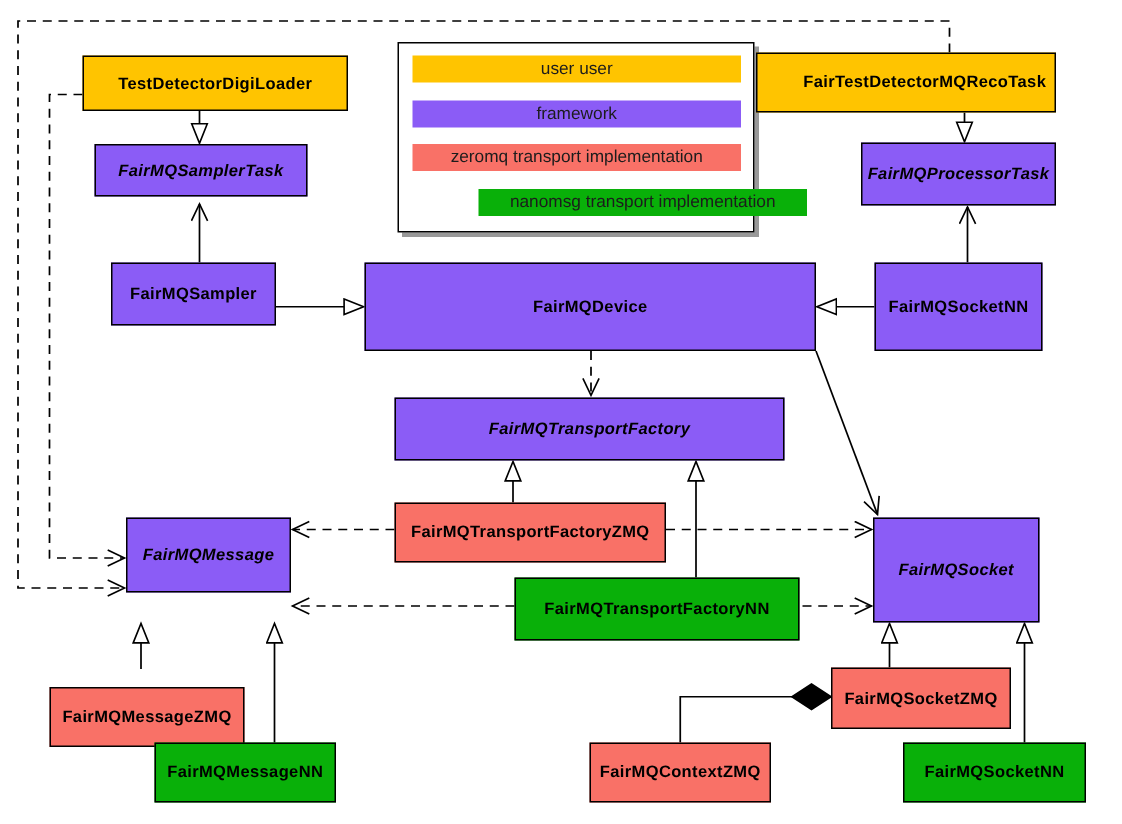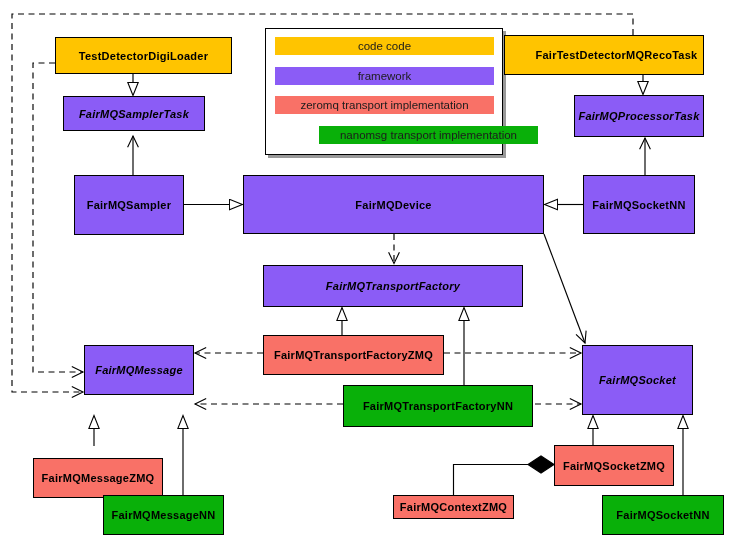--- a/index.html
+++ b/index.html
@@ -16,34 +16,34 @@
   }
   .node.abstract{font-style:italic;}
   .user{background:#FFC400;}
   .framework{background:#8b5cf6;}
   .zeromq{background:#F97167;}
   .nanomsg{background:#09B009;}
 
   
   .n-digiloader{left:55px;top:37px;width:177px;height:37px;}
   .n-samplertask{left:63px;top:96px;width:142px;height:35px;}
-  .n-sampler{left:74px;top:175px;width:110px;height:60px;}
+  .n-sampler{left:74px;top:175px;width:110px;height:42px;}
   .n-device{left:243px;top:175px;width:301px;height:59px;}
   .n-recotask{left:504px;top:35px;width:200px;height:40px;padding-left:25px;}
   .n-processortask{left:574px;top:95px;width:130px;height:42px;}
   .n-processor{left:583px;top:175px;width:112px;height:59px;}
   .n-transportfactory{left:263px;top:265px;width:260px;height:42px;}
   .n-tfzmq{left:263px;top:335px;width:181px;height:40px;}
   .n-tfnn{left:343px;top:385px;width:190px;height:42px;}
   .n-message{left:84px;top:345px;width:110px;height:50px;}
   .n-socket{left:582px;top:345px;width:111px;height:70px;}
   .n-messagezmq{left:33px;top:458px;width:130px;height:40px;text-align:right;}
   .n-messagenn{left:103px;top:495px;width:121px;height:40px;}
   .n-socketzmq{left:554px;top:445px;width:120px;height:41px;}
-  .n-contextzmq{left:393px;top:495px;width:121px;height:24px;}
+  .n-contextzmq{left:393px;top:495px;width:121px;height:40px;}
   .n-socketnn{left:602px;top:495px;width:122px;height:40px;}
 
   
   .legend{
     position:absolute;left:265px;top:28px;width:238px;height:127px;
     background:#fff;border:1.5px solid #000;box-sizing:border-box;
     box-shadow:3px 3px 0 #999;
   }
   .legend .bar{
     position:absolute;left:9px;width:219px;height:18px;
@@ -97,21 +97,21 @@
         <path d="M633,35 L633,14 L12,14 L12,392 L83,392" marker-end="url(#chev)"></path>
       </g>
 
       <path d="M453.5,495 L453.5,464.5 L529,464.5"></path>
       <path d="M554,464.5 L541,456 L528,464.5 L541,473 Z" fill="#000"></path>
     </g>
   </svg>
 
   <div class="legend">
     <div class="bar bar-0 user">
-        <span>code code</span>
+        <span>user user</span>
       </div>
     <div class="bar bar-1 framework">
         <span>framework</span>
       </div>
     <div class="bar bar-2 zeromq">
         <span>zeromq transport implementation</span>
       </div>
     <div class="bar bar-3 nanomsg">
         <span>nanomsg transport implementation</span>
       </div>

